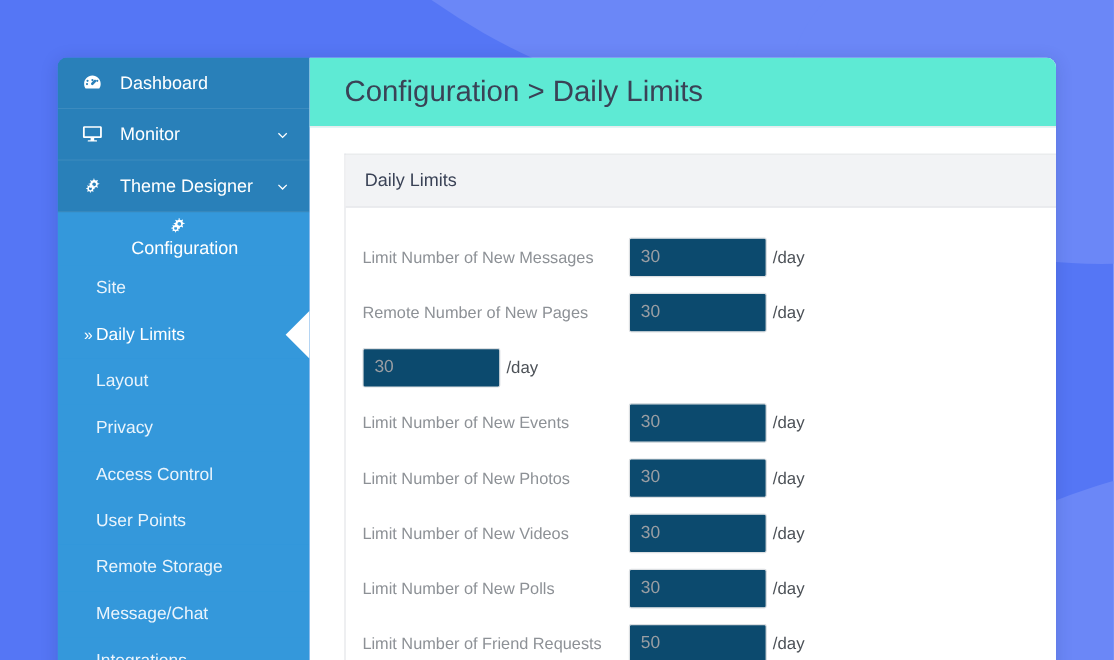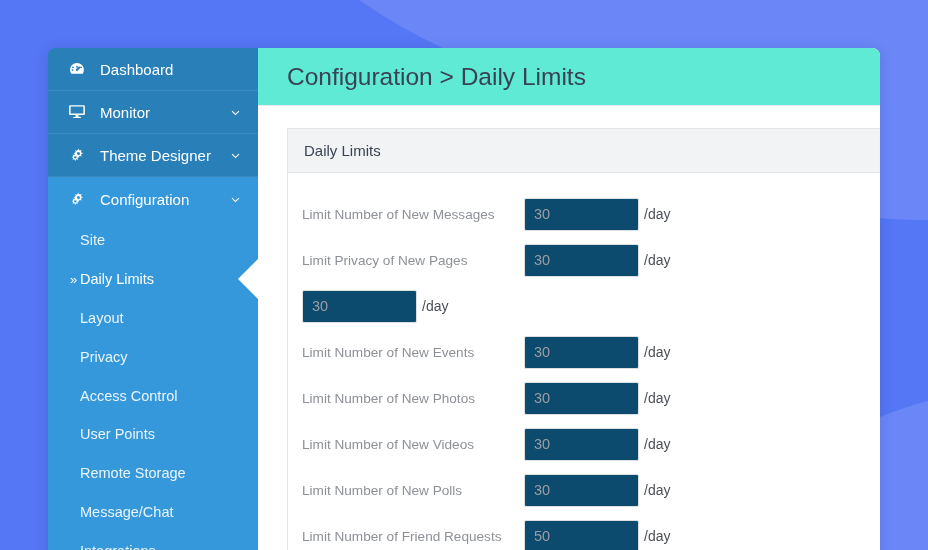--- a/index.html
+++ b/index.html
@@ -50,21 +50,21 @@
     display:flex; align-items:center;
     height:43px;
     padding:0 16px 0 18px;
     color:#ffffff;
     font-size:15px;
     position:relative;
     cursor:pointer;
     white-space:nowrap;
   }
   .nav-item.dark { background:#2980b9; border-bottom:1px solid rgba(255,255,255,0.09); }
-  .nav-item.config { background:#3498db; height:44px; }
+  .nav-item.config { background:#3498db; height:44px;flex-direction:column; }
   .nav-ico {
     width:22px; flex:0 0 22px; margin-right:12px;
     display:flex; align-items:center; justify-content:center;
     color:#fff;
   }
   .nav-ico svg { display:block; }
   .nav-label { flex:1; }
   .nav-chev {
     width:14px; flex:0 0 14px;
     display:flex; align-items:center; justify-content:center;
@@ -259,21 +259,21 @@
 
     <section class="panel">
       <div class="panel-head">Daily Limits</div>
       <div class="panel-body" id="form-rows">
           <div class="form-row">
             <div class="form-label">Limit Number of New Messages</div>
             <input type="text" class="form-input" value="30" style="">
             <span class="form-unit">/day</span>
           </div>
           <div class="form-row">
-            <div class="form-label">Limit Privacy of New Pages</div>
+            <div class="form-label">Remote Number of New Pages</div>
             <input type="text" class="form-input" value="30" style="">
             <span class="form-unit">/day</span>
           </div>
           <div class="form-row">
             <input type="text" class="form-input" value="30" style="">
             <span class="form-unit">/day</span>
           </div>
           <div class="form-row">
             <div class="form-label">Limit Number of New Events</div>
             <input type="text" class="form-input" value="30" style="">

